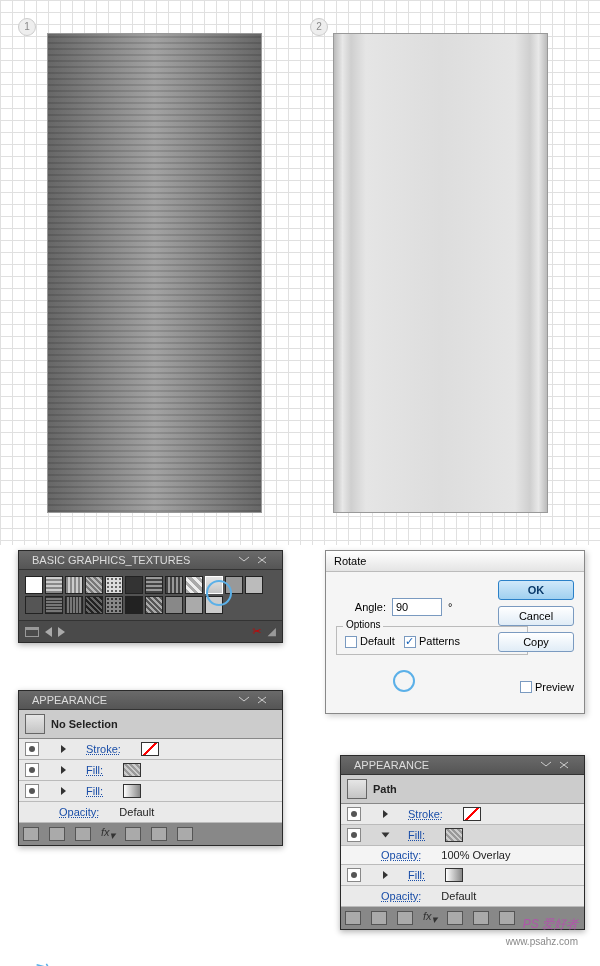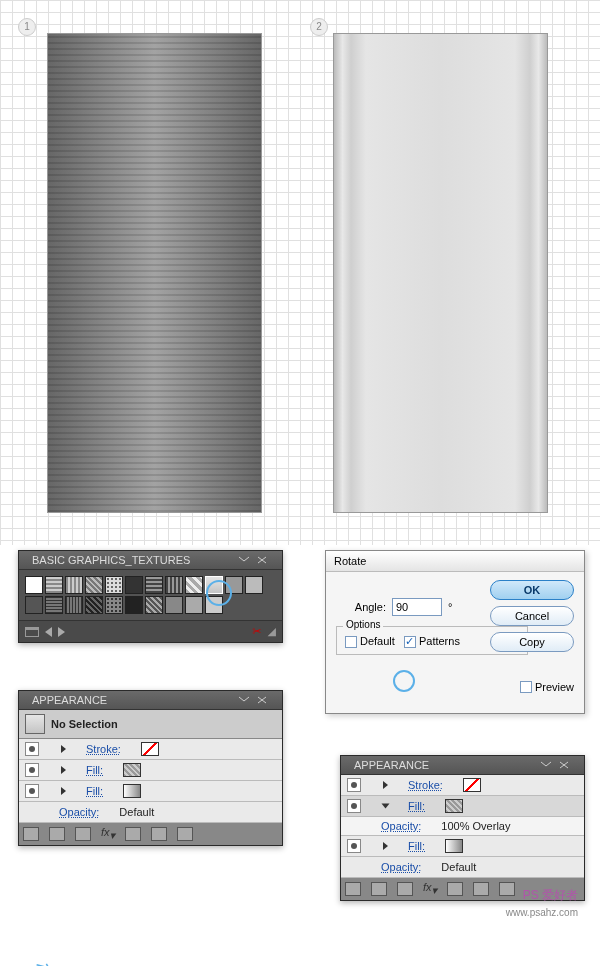--- a/index.html
+++ b/index.html
@@ -39,31 +39,31 @@
 .swatch.grad{background:linear-gradient(90deg,#fff,#888)}
 .apfoot{background:#888;padding:3px 4px;display:flex;gap:10px;align-items:center}
 .fbtn{width:16px;height:14px;border:1px solid #555;background:#aaa}
 .arrow-callout{position:absolute;left:35px;top:410px;color:#5bb0e8;font-size:18px;transform:rotate(-30deg)}
 .dialog{position:absolute;left:325px;top:5px;width:260px;background:#f5f5f5;border:1px solid #888;box-shadow:2px 2px 6px rgba(0,0,0,.2)}
 .dtitle{background:linear-gradient(#fff,#e4e4e4);padding:4px 8px;border-bottom:1px solid #bbb;font-size:11px}
 .dbody{padding:12px 10px 10px 10px;position:relative}
 .drow{display:flex;align-items:center;gap:6px;margin-bottom:10px}
 .dlabel{width:46px;text-align:right}
 .dinput{width:50px;height:18px;border:1px solid #7a9ac0;padding:1px 3px;background:#fff}
-.dbtn{position:absolute;right:10px;width:84px;height:20px;border:1px solid #7a9ac0;border-radius:10px;background:linear-gradient(#fff,#e0ecf6);text-align:center;line-height:18px;cursor:pointer}
+.dbtn{position:absolute;right:10px;width:76px;height:20px;border:1px solid #7a9ac0;border-radius:3px;background:linear-gradient(#fff,#e0ecf6);text-align:center;line-height:18px;cursor:pointer}
 .dbtn.ok{top:8px;border:1px solid #2a80c8;background:linear-gradient(#d0e8fa,#a0d0f0);color:#0a3a6a;font-weight:bold}
 .dbtn.cancel{top:34px}
 .dbtn.copy{top:60px}
 .fieldset{border:1px solid #bbb;padding:8px 8px 6px 8px;margin-top:4px;position:relative;width:192px}
 .fieldset .legend{position:absolute;top:-8px;left:6px;background:#f5f5f5;padding:0 3px;font-size:10px}
 .cb{width:12px;height:12px;border:1px solid #7a9ac0;background:#fff;display:inline-block;vertical-align:middle;margin-right:3px;position:relative}
 .cb.checked::after{content:"✓";position:absolute;left:0;top:-2px;font-size:11px;color:#1560b8}
 .cbcircle{position:absolute;width:22px;height:22px;border:2px solid #5bb0e8;border-radius:50%;left:67px;top:98px;pointer-events:none}
 .prevrow{position:absolute;right:10px;bottom:20px;display:flex;align-items:center}
-.wm{position:absolute;right:6px;bottom:-4px;font-size:12px;color:#b055aa;}
+.wm{position:absolute;right:6px;bottom:-4px;font-size:12px;color:#b055aa;font-style:italic}
 .wm2{position:absolute;right:6px;bottom:-18px;font-size:10px;color:#888}
 </style>
 </head>
 <body>
 
 <div class="canvas">
   <div class="badge" style="left:18px;top:18px">1</div>
   <div class="badge" style="left:310px;top:18px">2</div>
   <div class="rect r1"></div>
   <div class="rect r2"></div>
@@ -203,20 +203,24 @@
       <span>APPEARANCE</span>
       <span class="hicons">
         <span class="hicon"><svg width="14" height="10">
               <path d="M2 2 L7 6 L12 2" stroke="#ccc" fill="none"></path>
             </svg></span>
         <span class="hicon"><svg width="14" height="10">
               <path d="M3 2 L11 8 M11 2 L3 8" stroke="#ccc"></path>
             </svg></span>
       </span>
     </div>
+    <div class="apptitlebar">
+      <span class="thumb"></span>
+      <span>Path</span>
+    </div>
     <div class="aprow">
       <span class="eye"></span>
       <span class="disc"></span>
       <span class="lbl">Stroke:</span>
       <span class="swatch none"></span>
     </div>
     <div class="aprow sel">
       <span class="eye"></span>
       <span class="disc open"></span>
       <span class="lbl">Fill:</span>

